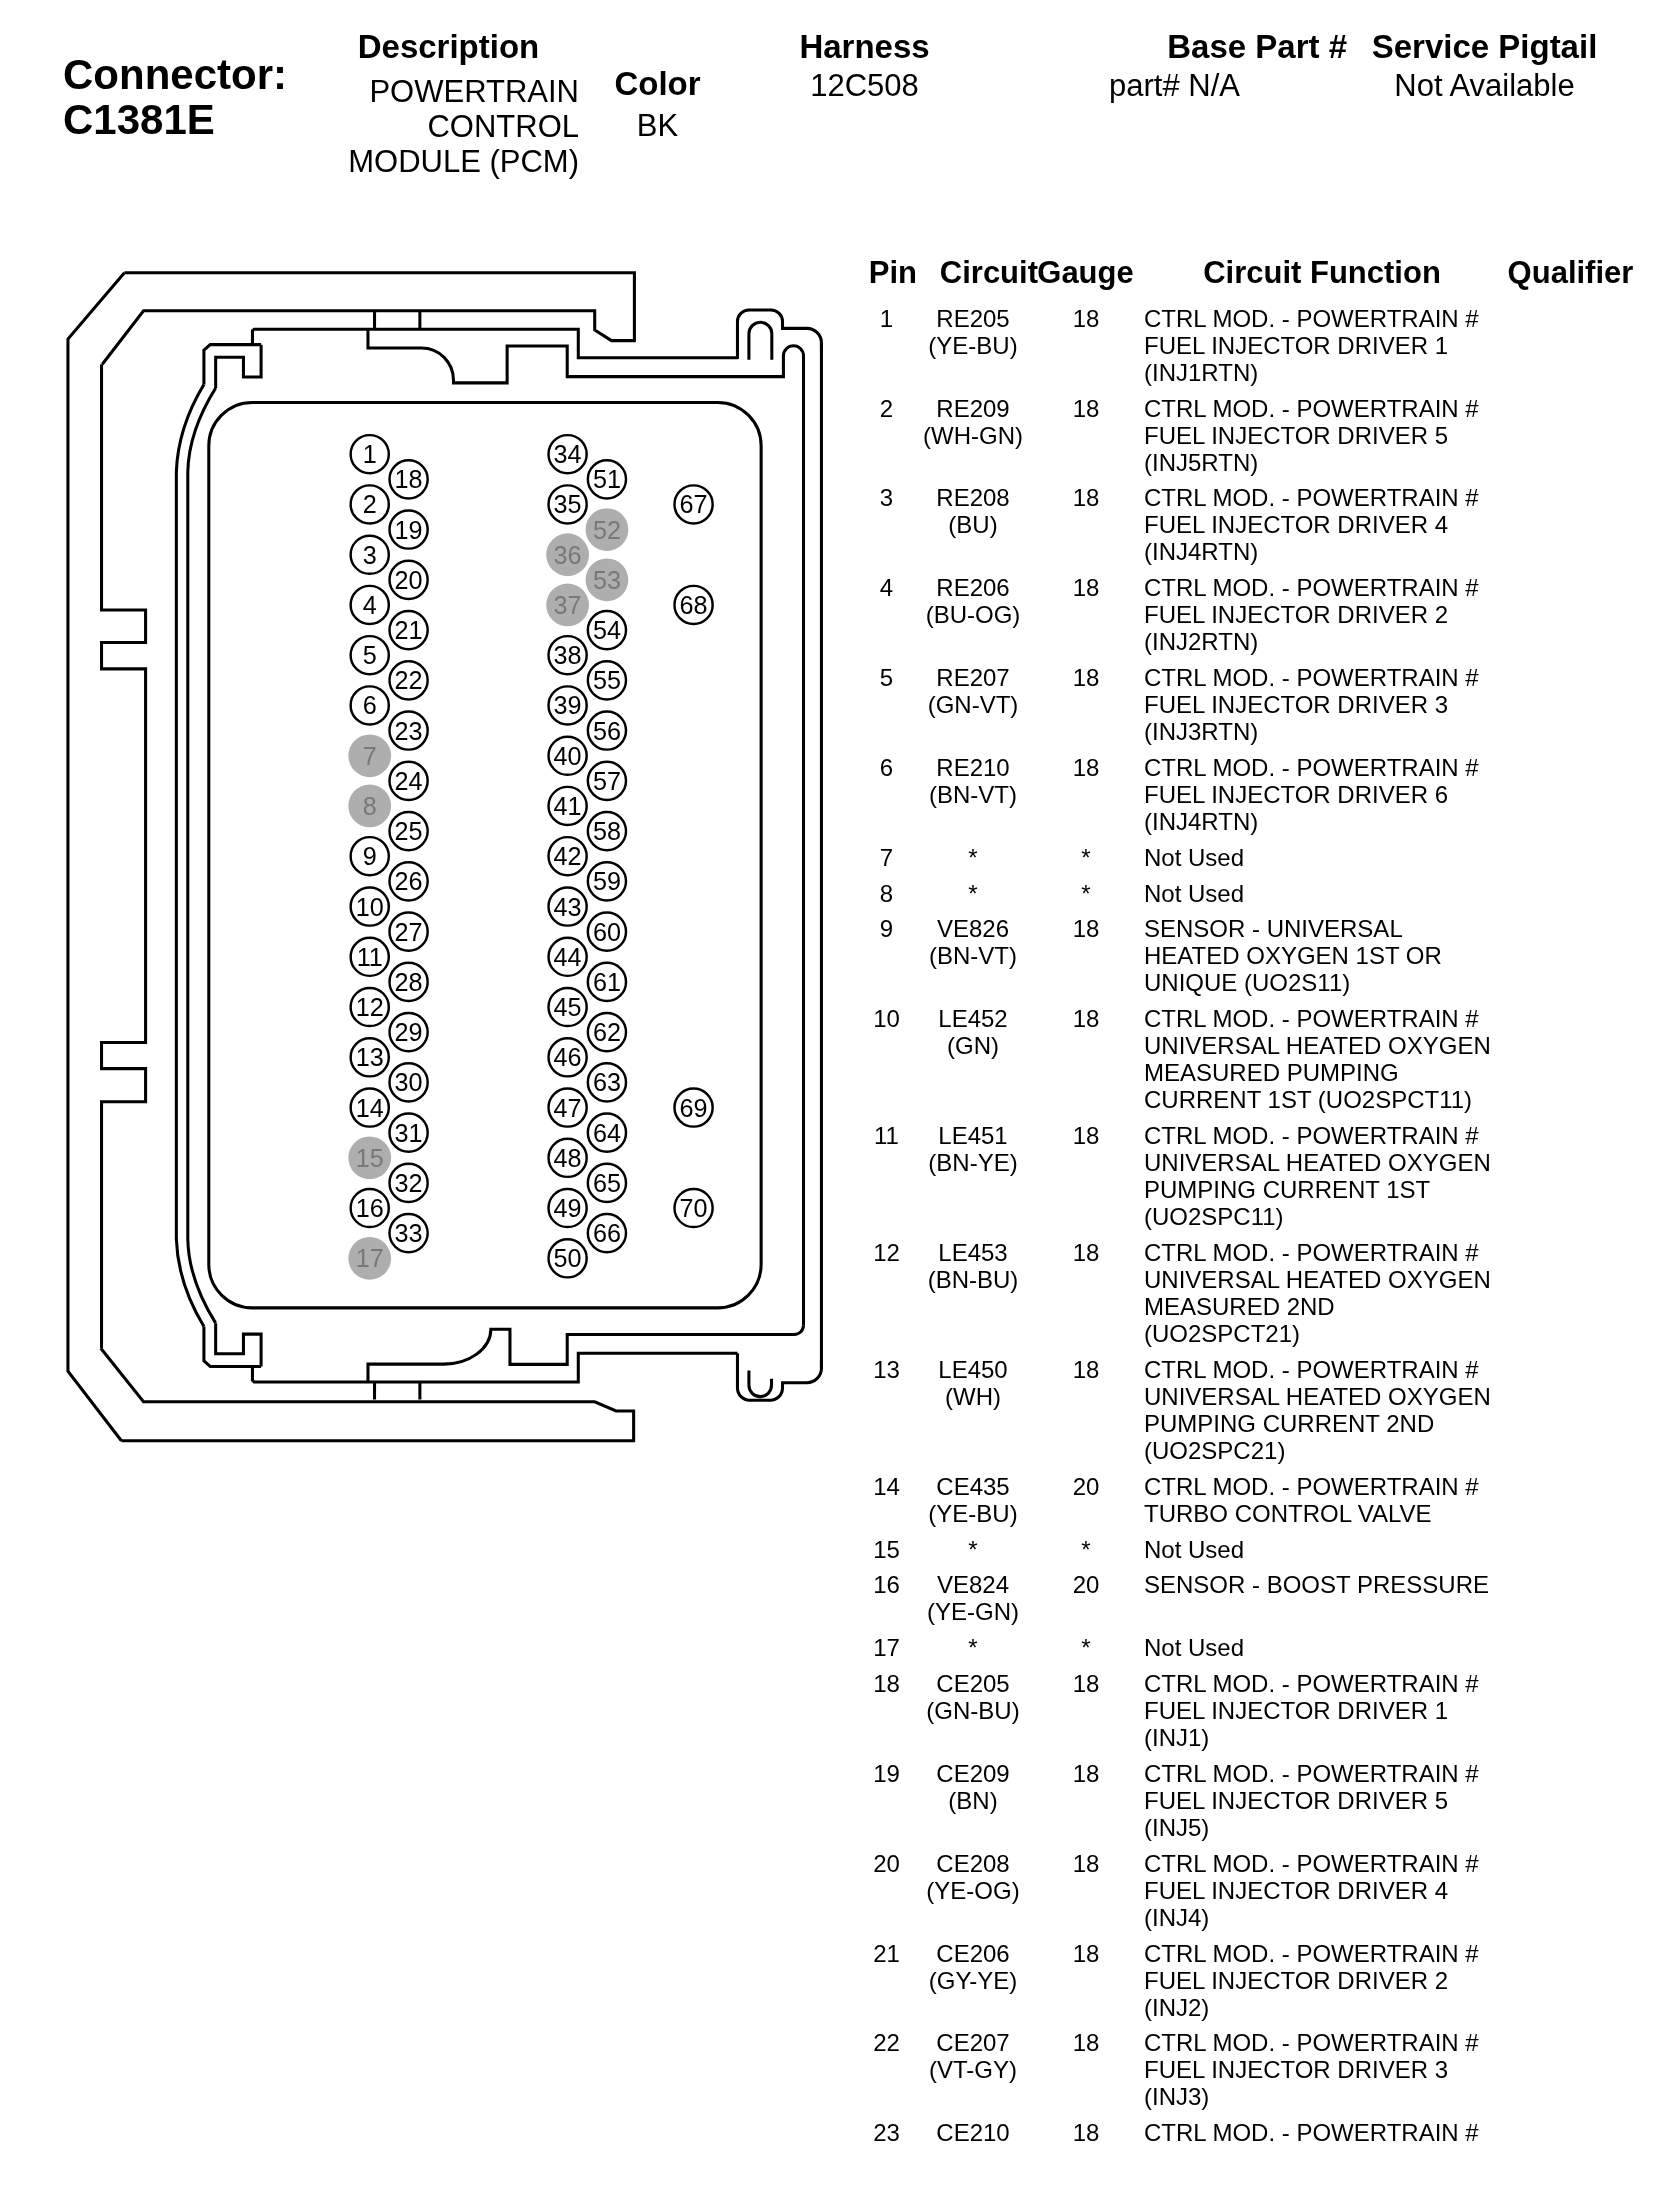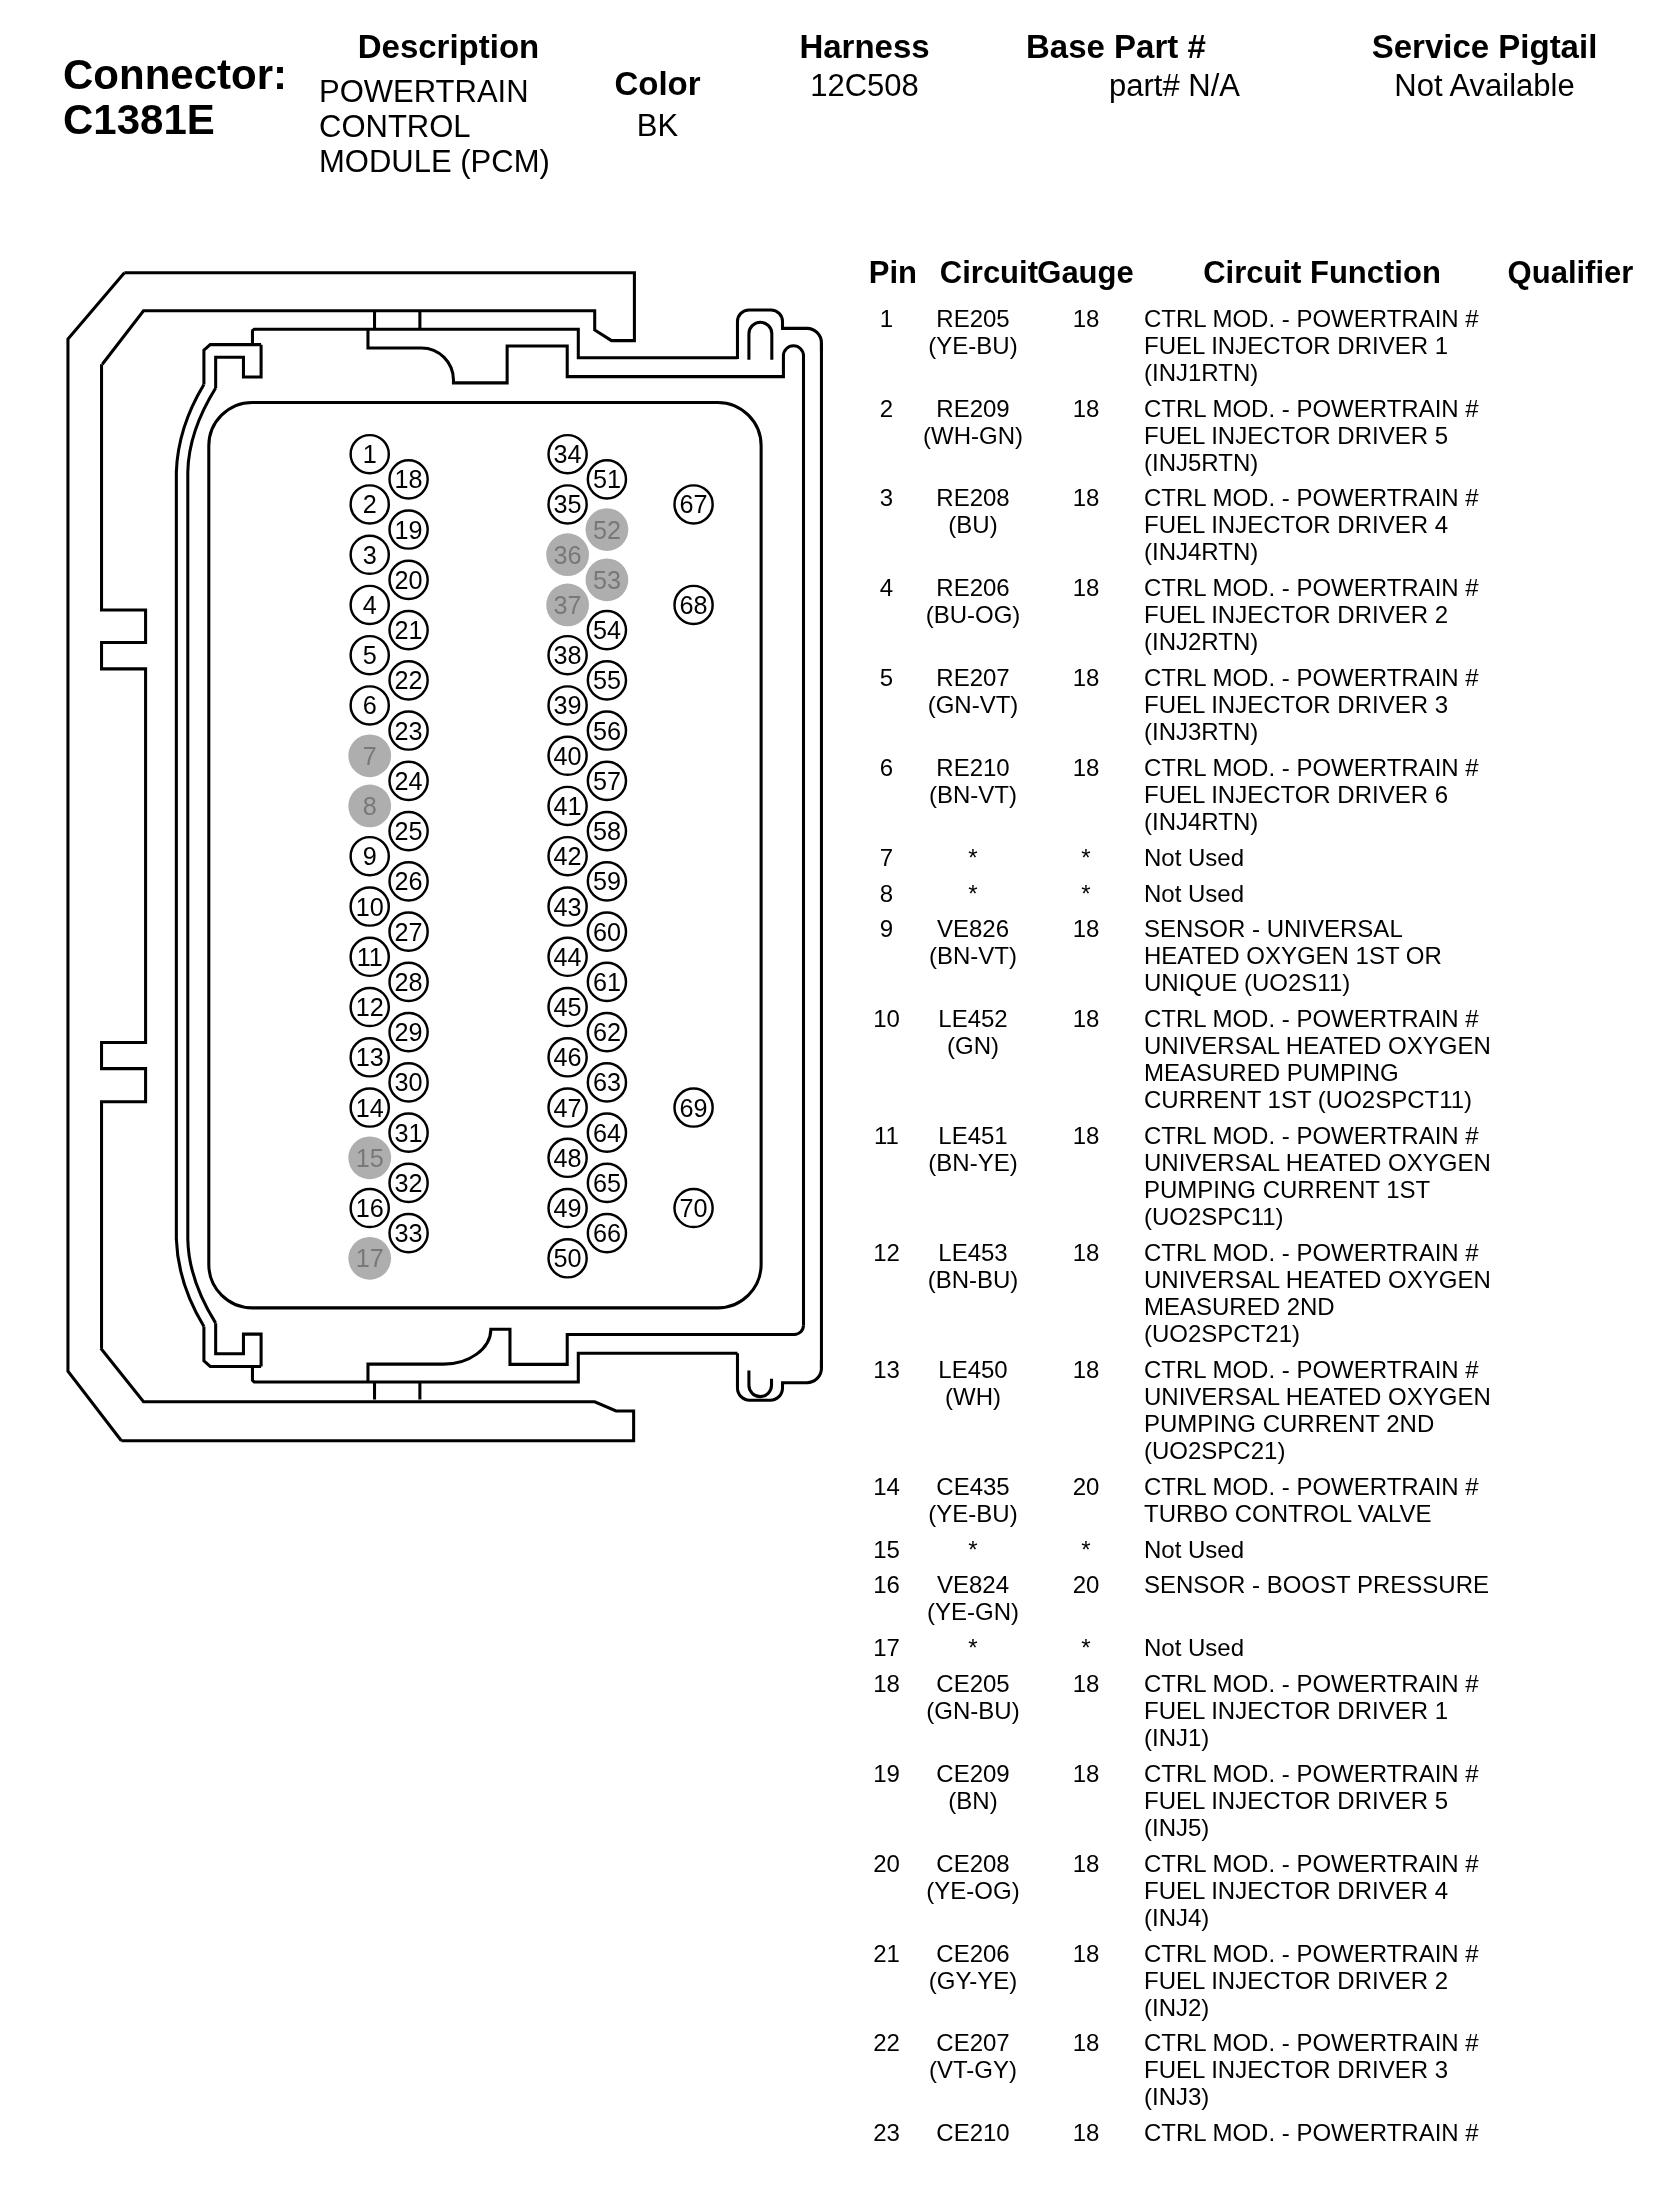--- a/index.html
+++ b/index.html
@@ -186,26 +186,26 @@
         <text x="908.5" y="804.1">68</text>
 <circle cx="908.5" cy="1450.6" r="25" fill="#fff" stroke="#000" stroke-width="3.2"></circle>
         <text x="908.5" y="1462.4">69</text>
 <circle cx="908.5" cy="1582.2" r="25" fill="#fff" stroke="#000" stroke-width="3.2"></circle>
         <text x="908.5" y="1594.0">70</text>
 </g>
 </svg>
 
 <div class="abs b" style="left:63px;top:52px;font-size:42px;line-height:45px">Connector:<br>C1381E</div>
 <div class="abs b" style="left:334px;top:27.5px;width:229px;text-align:center;font-size:33px">Description</div>
-<div class="abs" style="left:319px;top:74px;width:260px;text-align:left;font-size:31px;line-height:35px;white-space:nowrap">POWERTRAIN<br>CONTROL<br>MODULE (PCM)</div>
+<div class="abs" style="left:319px;top:74px;width:260px;text-align:right;font-size:31px;line-height:35px;white-space:nowrap">POWERTRAIN<br>CONTROL<br>MODULE (PCM)</div>
 <div class="abs b" style="left:543px;top:65px;width:229px;text-align:center;font-size:33px">Color</div>
 <div class="abs" style="left:543px;top:108px;width:229px;text-align:center;font-size:31px">BK</div>
 <div class="abs b" style="left:750px;top:27.5px;width:229px;text-align:center;font-size:33px">Harness</div>
 <div class="abs" style="left:750px;top:68px;width:229px;text-align:center;font-size:31px">12C508</div>
-<div class="abs b" style="left:1026px;top:27.5px;width:229px;text-align:left;font-size:33px">Base Part #</div>
+<div class="abs b" style="left:1118px;top:27.5px;width:229px;text-align:right;font-size:33px">Base Part #</div>
 <div class="abs" style="left:1060px;top:68px;width:229px;text-align:center;font-size:31px">part# N/A</div>
 <div class="abs b" style="left:1370px;top:27.5px;width:229px;text-align:center;font-size:33px">Service Pigtail</div>
 <div class="abs" style="left:1370px;top:68px;width:229px;text-align:center;font-size:31px">Not Available</div>
 
 <div class="abs b" style="left:856px;top:255px;width:61px;text-align:right;font-size:31px">Pin</div>
 <div class="abs b" style="left:908px;top:255px;width:130px;text-align:right;font-size:31px">Circuit</div>
 <div class="abs b" style="left:1032px;top:255px;width:107px;text-align:center;font-size:31px">Gauge</div>
 <div class="abs b" style="left:1199px;top:255px;width:246px;text-align:center;font-size:31px">Circuit Function</div>
 <div class="abs b" style="left:1494px;top:255px;width:153px;text-align:center;font-size:31px">Qualifier</div>
 <div class="r" style="top:305px">

